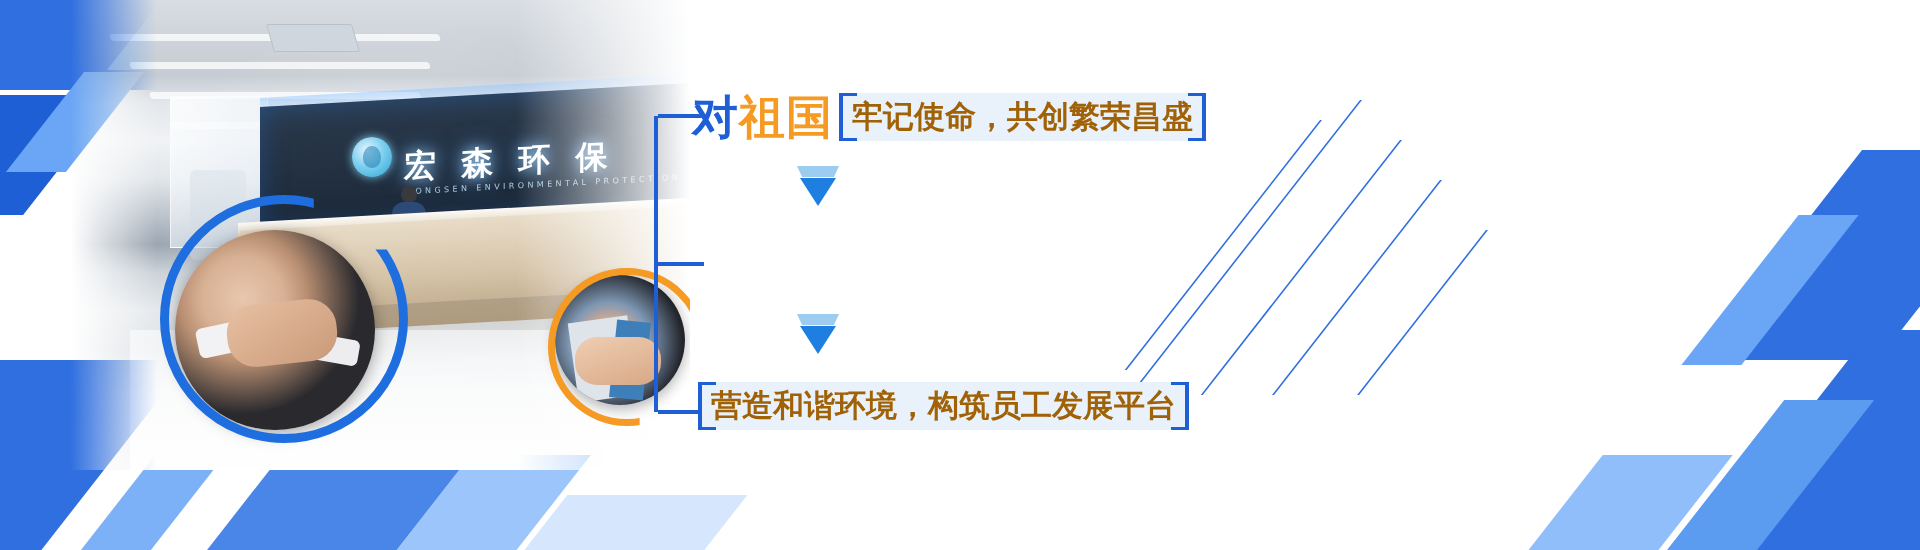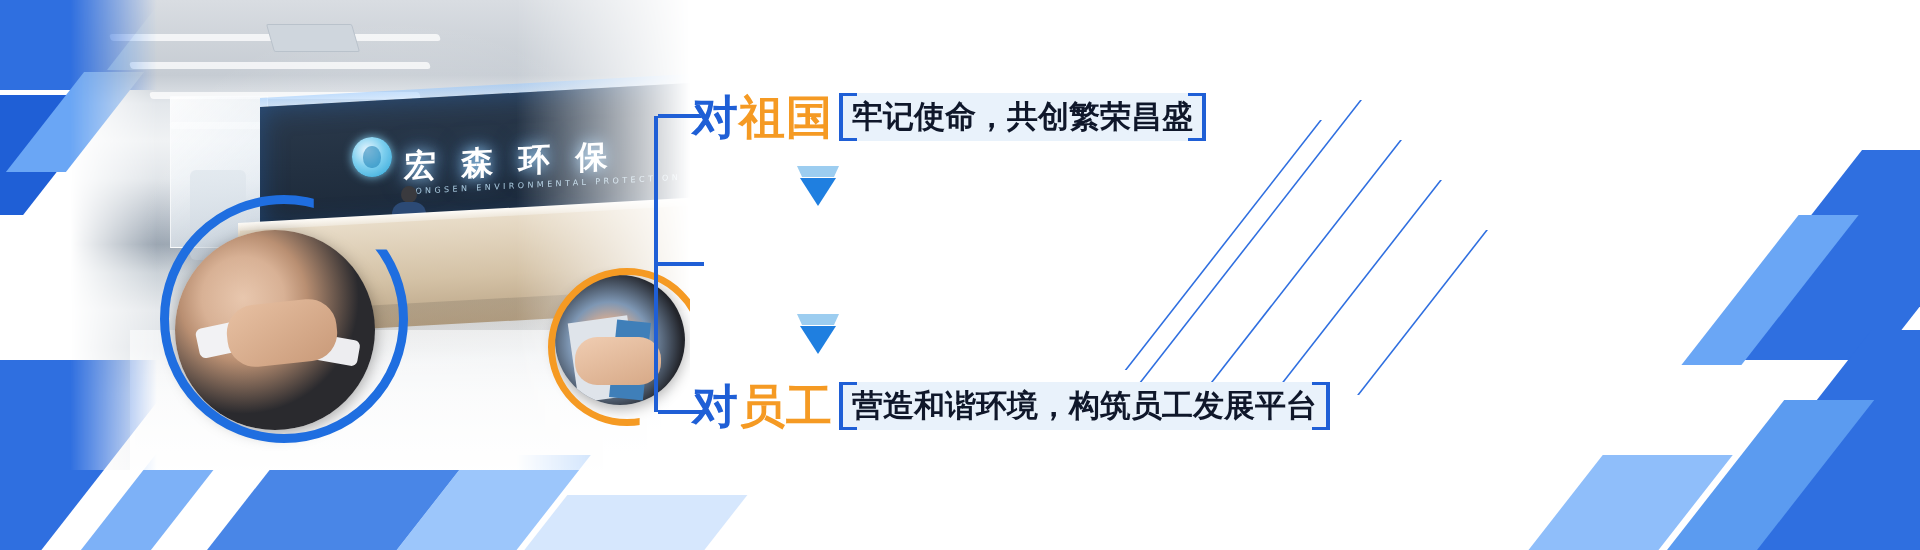--- a/index.html
+++ b/index.html
@@ -283,21 +283,21 @@
   }
   .lead .t1{color:#1f5fd6;}
   .lead .t2{color:#f59a23;}
 
   .tagbox{
     margin-left:6px;
     background:#e9f2fb;
     border:3px solid #1f5fd6;
     border-left-width:4px;border-right-width:4px;
     padding:5px 9px 6px 9px;
-    color:#0f172a;
+    color:#a16207;
     font-size:31px;font-weight:700;line-height:1;white-space:nowrap;
     font-family:"DejaVu Sans","Liberation Sans",sans-serif;
     letter-spacing:0px;
     position:relative;
   }
   
   .tagbox:before,.tagbox:after{
     content:"";position:absolute;left:14px;right:14px;height:3px;background:#e9f2fb;
   }
   .tagbox:before{top:-3px;}
@@ -410,20 +410,17 @@
 
     <div class="row r2">
     </div>
 
     <div class="arrow ar2">
       <span class="top"></span>
         <span class="bot"></span>
     </div>
 
     <div class="row r3">
-      <div class="lead">
-        <span class="t1">对</span><span class="t2">员工</span>
-      </div>
       <div class="tagbox">营造和谐环境，构筑员工发展平台</div>
     </div>
 
   </div>
 </div>
 
 </body></html>

